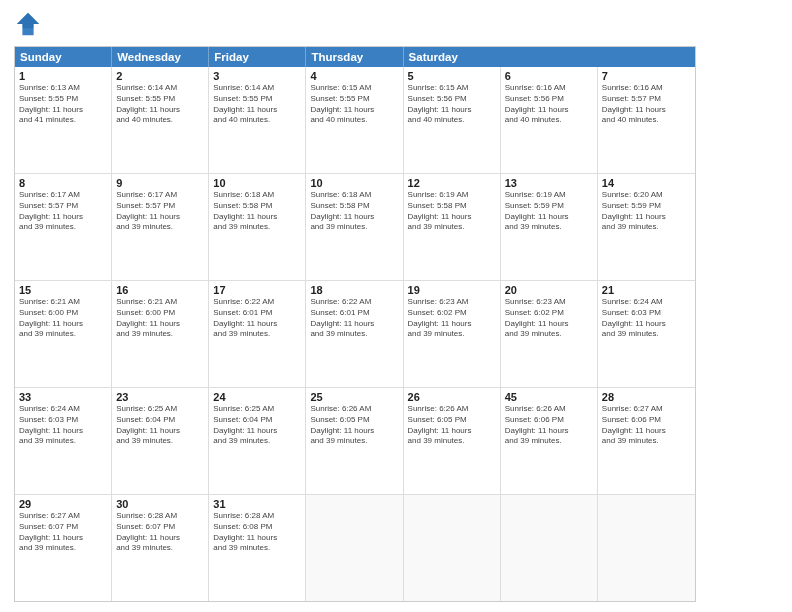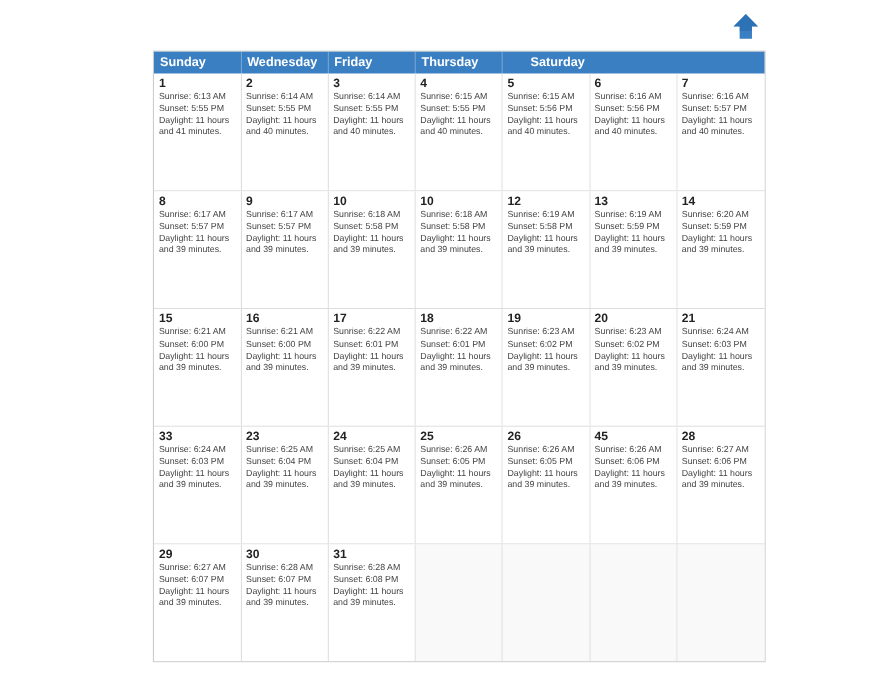--- a/index.html
+++ b/index.html
@@ -9,21 +9,20 @@
       width: 792px;
       height: 612px;
       overflow: hidden;
     }
     .page {
       width: 710px;
       height: 612px;
       padding: 10px 14px;
       display: flex;
       flex-direction: column;
-      align-items: flex-end;
     }
     .header {
       display: flex;
       justify-content: space-between;
       align-items: flex-start;
       margin-bottom: 8px;
     }
     .logo {
       display: flex;
       align-items: center;
@@ -64,21 +63,21 @@
       background: #3a7fc1;
     }
     .cal-header-cell {
       color: #fff;
       font-weight: bold;
       font-size: 11.5px;
       padding: 4px 5px;
       text-align: left;
       border-right: 1px solid rgba(255,255,255,0.3);
     }
-    .cal-header-cell:last-child { border-right: none; margin-left: 20px; }
+    .cal-header-cell:last-child { border-right: none; }
     .cal-body {
       flex: 1;
       display: flex;
       flex-direction: column;
     }
     .cal-row {
       display: grid;
       grid-template-columns: repeat(7, 1fr);
       flex: 1;
       border-top: 1px solid #ddd;

